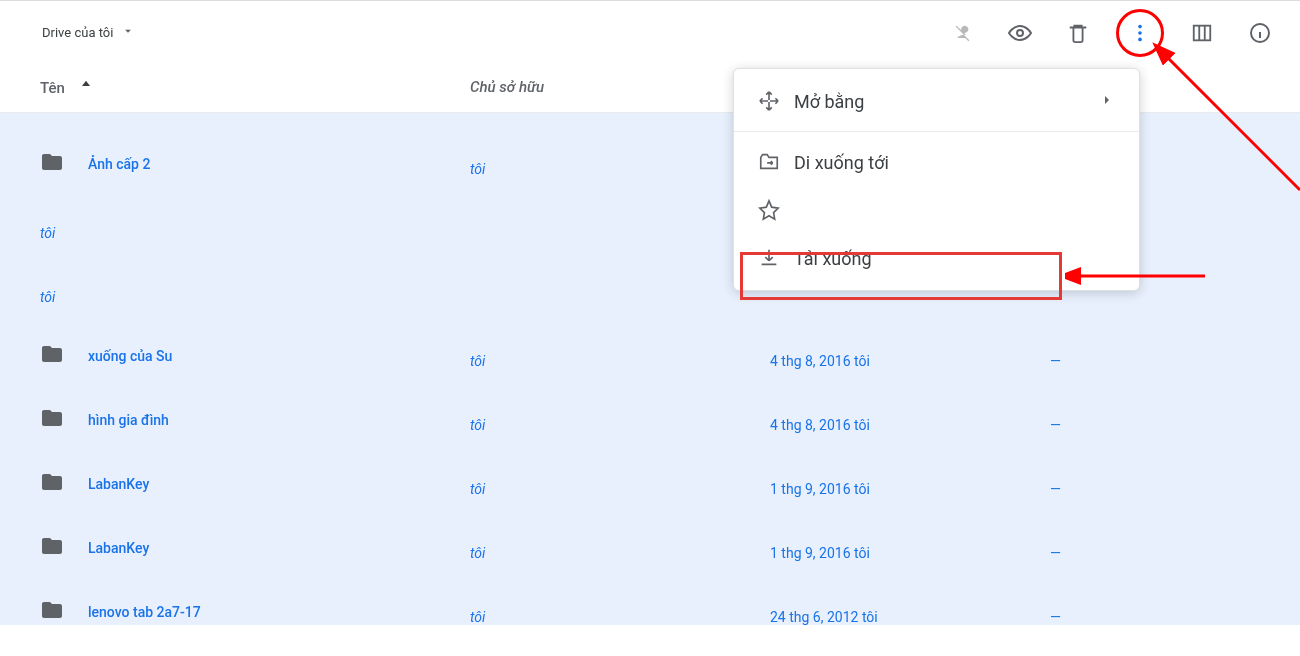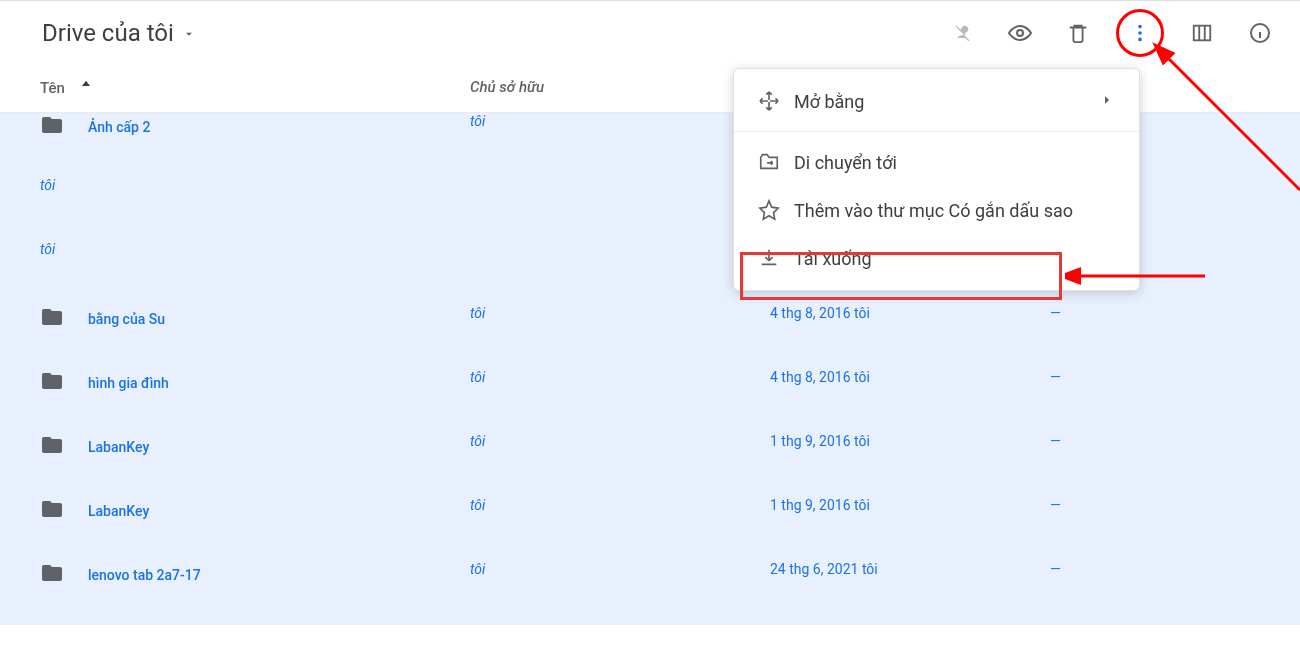--- a/index.html
+++ b/index.html
@@ -15,21 +15,21 @@
   .topbar {
     border-top: 1px solid #dadce0;
     height: 64px;
     display: flex;
     align-items: center;
     padding: 0 20px 0 40px;
   }
   .breadcrumb {
     display: flex;
     align-items: center;
-    font-size: 24px;
+    font-size: 13px;
     color: #3c4043;
     cursor: pointer;
     padding: 4px 2px;
   }
   .breadcrumb .arrow {
     margin-left: 8px;
     color: #5f6368;
   }
   .toolbar-right {
     margin-left: auto;
@@ -66,21 +66,21 @@
   }
   .col-name { width: 430px; display:flex; align-items:center; gap:13px;}
   .col-owner { width: 300px; font-style: italic; }
   .col-date { width: 280px; }
   .col-size { flex: 1; }
   .rows {
     background: #e8f0fe;
   }
   .row {
     display: flex;
-    align-items: flex-start;
+    align-items: flex-end;
     padding: 0 0 0 40px;
     height: 64px;
     font-size: 14px;
     color: #1a73e8;
   }
   .row .col-name { display:flex; align-items:center; gap:24px; font-weight:500;}
   .row .col-owner { }
   .row .col-date { }
   .row .col-size { color:#1a73e8; }
   .folder-icon { color:#5f6368; }
@@ -214,21 +214,21 @@
     <div class="row">
       <div class="col-owner">tôi</div>
       <div class="col-date"></div>
       <div class="col-size"></div>
     </div>
     <div class="row">
       <div class="col-name">
         <span class="folder-icon"><svg width="24" height="24" viewBox="0 0 24 24" fill="#5f6368">
             <path d="M10 4H4c-1.1 0-2 .9-2 2v12c0 1.1.9 2 2 2h16c1.1 0 2-.9 2-2V8c0-1.1-.9-2-2-2h-8l-2-2z"></path>
           </svg></span>
-        <span>bằng của Su</span>
+        <span>xuống của Su</span>
       </div>
       <div class="col-owner">tôi</div>
       <div class="col-date">4 thg 8, 2016 tôi</div>
       <div class="col-size">—</div>
     </div>
     <div class="row">
       <div class="col-name">
         <span class="folder-icon"><svg width="24" height="24" viewBox="0 0 24 24" fill="#5f6368">
             <path d="M10 4H4c-1.1 0-2 .9-2 2v12c0 1.1.9 2 2 2h16c1.1 0 2-.9 2-2V8c0-1.1-.9-2-2-2h-8l-2-2z"></path>
           </svg></span>
@@ -261,21 +261,21 @@
       <div class="col-size">—</div>
     </div>
     <div class="row">
       <div class="col-name">
         <span class="folder-icon"><svg width="24" height="24" viewBox="0 0 24 24" fill="#5f6368">
             <path d="M10 4H4c-1.1 0-2 .9-2 2v12c0 1.1.9 2 2 2h16c1.1 0 2-.9 2-2V8c0-1.1-.9-2-2-2h-8l-2-2z"></path>
           </svg></span>
         <span>lenovo tab 2a7-17</span>
       </div>
       <div class="col-owner">tôi</div>
-      <div class="col-date">24 thg 6, 2021 tôi</div>
+      <div class="col-date">24 thg 6, 2012 tôi</div>
       <div class="col-size">—</div>
     </div>
   </div>
 
 <div class="menu">
   <div class="menu-item">
     <span class="mi-icon">
       <svg width="22" height="22" viewBox="0 0 24 24" fill="none" stroke="currentColor" stroke-width="1.8">
           <path d="M12 2l3 3M12 2L9 5M12 2v9M2 12l3-3M2 12l3 3M2 12h9M22 12l-3-3M22 12l-3 3M22 12h-9M12 22l3-3M12 22l-3-3M12 22v-9"></path>
         </svg>
@@ -288,29 +288,28 @@
     </span>
   </div>
   <div class="menu-sep"></div>
   <div class="menu-item">
     <span class="mi-icon">
       <svg width="22" height="22" viewBox="0 0 24 24" fill="none" stroke="currentColor" stroke-width="1.8">
           <path d="M3 7l2-3h5l2 3h9v12H3z"></path>
           <path d="M10 13h6m0 0l-2-2m2 2l-2 2"></path>
         </svg>
     </span>
-    <span>Di chuyển tới</span>
+    <span>Di xuống tới</span>
   </div>
   <div class="menu-item">
     <span class="mi-icon">
       <svg width="22" height="22" viewBox="0 0 24 24" fill="none" stroke="currentColor" stroke-width="1.8">
           <path d="M12 2l2.9 6.9L22 10l-5 4.9L18.2 22 12 18.3 5.8 22 7 14.9 2 10l7.1-1.1z"></path>
         </svg>
     </span>
-    <span>Thêm vào thư mục Có gắn dấu sao</span>
   </div>
   <div class="menu-item">
     <span class="mi-icon">
       <svg width="22" height="22" viewBox="0 0 24 24" fill="none" stroke="currentColor" stroke-width="1.8">
           <path d="M12 3v12m0 0l-4-4m4 4l4-4M4 19h16"></path>
         </svg>
     </span>
     <span>Tải xuống</span>
   </div>
 </div>

